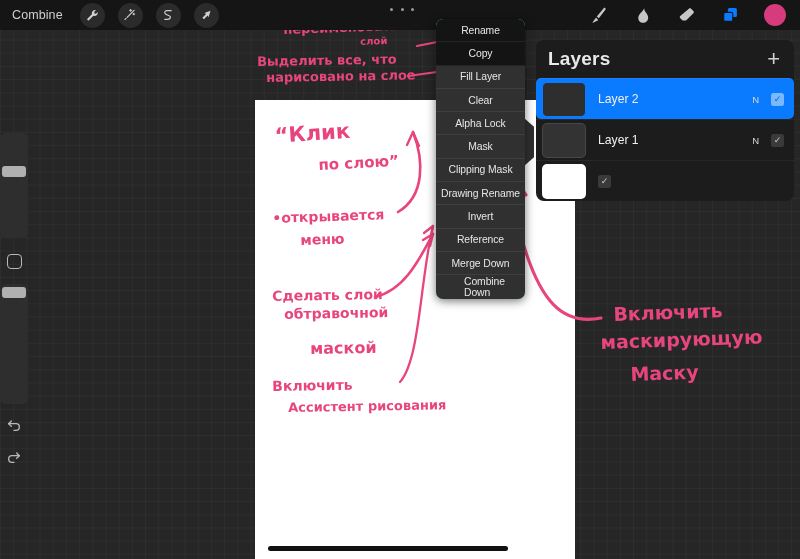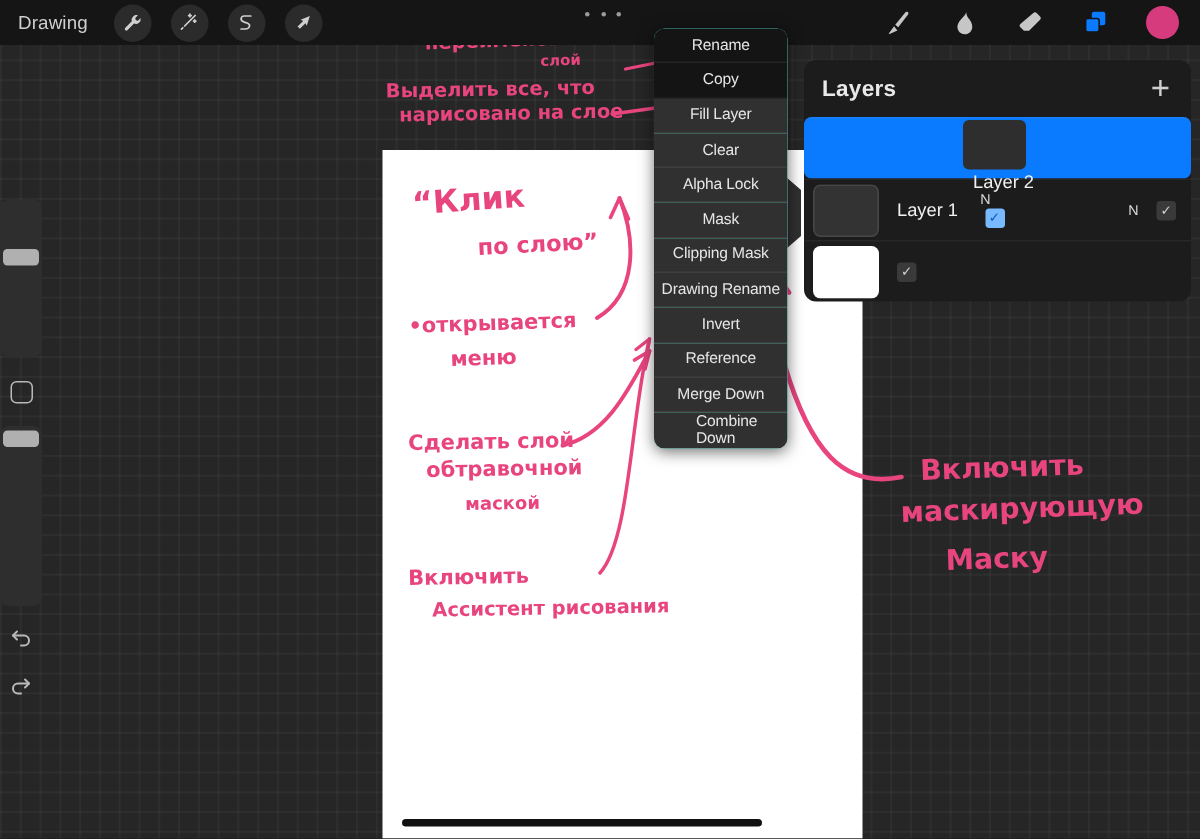--- a/index.html
+++ b/index.html
@@ -110,30 +110,30 @@
   }
 
   
   #layers-panel{
     position:absolute; left:536px; top:40px; width:258px; z-index:50;
     background:#1c1c1c; border-radius:8px; overflow:hidden;
   }
   #layers-header{
     height:38px; display:flex; align-items:center; padding:0 12px;
   }
-  #layers-title{ color:#e9e9e9; font-size:15px; font-weight:700; letter-spacing:.2px; }
+  #layers-title{ color:#e9e9e9; font-size:19px; font-weight:700; letter-spacing:.2px; }
   #add-layer-button{
     margin-left:auto; color:#cfcfcf; font-size:22px; font-weight:300; line-height:1; cursor:pointer;
     padding:0 2px;
   }
   .layer-row{
     height:41px; display:flex; align-items:center; padding:0 10px 0 6px;
     border-top:1px solid rgba(255,255,255,.05); cursor:pointer; position:relative;
   }
-  .layer-row.selected{ background:#0a7aff; border-radius:5px;flex-direction:column; }
+  .layer-row.selected{ background:#0a7aff; border-radius:5px; }
   .layer-thumb{
     width:44px; height:35px; border-radius:5px; flex:none;
   }
   .layer-name{
     color:#f0f0f0; font-size:12.2px; margin-left:12px; flex:1;
   }
   .blend-mode{ color:#d8d8d8; font-size:9.5px; margin-right:12px; }
   .vis-checkbox{
     width:13px; height:13px; border-radius:2.5px; background:#3a3a3a;
     display:flex; align-items:center; justify-content:center; flex:none;
@@ -176,21 +176,21 @@
     <div class="hand" style="left: 283px; top: 22px; font-size: 13px; transform: rotate(-2deg); color: rgb(232, 69, 127);">переименовать</div>
     <div class="hand" style="left: 360px; top: 36px; font-size: 10px; transform: rotate(-2deg); color: rgb(232, 69, 127);">слой</div>
     <div class="hand" style="left: 257px; top: 54px; font-size: 13px; transform: rotate(-1deg); color: rgb(232, 69, 127);">Выделить все, что</div>
     <div class="hand" style="left: 266px; top: 70px; font-size: 13px; transform: rotate(-1deg); color: rgb(232, 69, 127);">нарисовано на слое</div>
     <div class="hand" style="left: 274px; top: 124px; font-size: 21px; transform: rotate(-4deg); color: rgb(232, 69, 127);">“Клик</div>
     <div class="hand" style="left: 318px; top: 157px; font-size: 15px; transform: rotate(-3deg); color: rgb(232, 69, 127);">по слою”</div>
     <div class="hand" style="left: 272px; top: 210px; font-size: 14px; transform: rotate(-2deg); color: rgb(232, 69, 127);">•открывается</div>
     <div class="hand" style="left: 300px; top: 232px; font-size: 14px; transform: rotate(-2deg); color: rgb(232, 69, 127);">меню</div>
     <div class="hand" style="left: 272px; top: 288px; font-size: 14px; transform: rotate(-1deg); color: rgb(232, 69, 127);">Сделать слой</div>
     <div class="hand" style="left: 284px; top: 306px; font-size: 14px; transform: rotate(-1deg); color: rgb(232, 69, 127);">обтравочной</div>
-    <div class="hand" style="left: 310px; top: 329px; font-size: 12px; transform: rotate(-1deg); color: rgb(232, 69, 127);">маской</div>
+    <div class="hand" style="left: 310px; top: 340px; font-size: 16px; transform: rotate(-1deg); color: rgb(232, 69, 127);">маской</div>
     <div class="hand" style="left: 272px; top: 378px; font-size: 14px; transform: rotate(-1deg); color: rgb(232, 69, 127);">Включить</div>
     <div class="hand" style="left: 288px; top: 400px; font-size: 13px; transform: rotate(-1deg); color: rgb(232, 69, 127);">Ассистент рисования</div>
     <div class="hand" style="left: 613px; top: 303px; font-size: 19px; transform: rotate(-2deg); color: rgb(232, 69, 127);">Включить</div>
     <div class="hand" style="left: 600px; top: 331px; font-size: 19px; transform: rotate(-2deg); color: rgb(232, 69, 127);">маскирующую</div>
     <div class="hand" style="left: 630px; top: 363px; font-size: 19px; transform: rotate(-2deg); color: rgb(232, 69, 127);">Маску</div>
   </div>
 
 <div id="menu-tail"></div>
 <div id="context-menu">
     <div class="menu-item shade-dark">
@@ -281,21 +281,21 @@
   </div>
   <div class="arrow-btn" style="margin-top:2px;">
     <svg width="16" height="16" viewBox="0 0 24 24" fill="none" stroke="#b9b9b9" stroke-width="2" stroke-linecap="round" stroke-linejoin="round">
       <path d="M20 7H9a5 5 0 0 0 0 10h3"></path>
         <path d="M16 3l4 4-4 4"></path>
     </svg>
   </div>
 </div>
 
 <div id="top-toolbar">
-  <div id="gallery-button">Drawing</div>
+  <div id="gallery-button">Combine</div>
 
   <div id="left-tools">
     <div class="tool-circle">
       <svg width="13" height="13" viewBox="0 0 24 24" fill="#cfcfcf">
         <path d="M21.7 5.6l-3.3 3.3-2.6-.7-.7-2.6 3.3-3.3a6 6 0 0 0-7.6 7.3L2.6 17.8a2 2 0 0 0 2.8 2.8l8.2-8.2a6 6 0 0 0 8.1-6.8z"></path>
       </svg>
     </div>
     <div class="tool-circle">
       <svg width="14" height="14" viewBox="0 0 24 24" fill="none" stroke="#cfcfcf" stroke-width="2" stroke-linecap="round">
         <path d="M19 4L7 16"></path>

